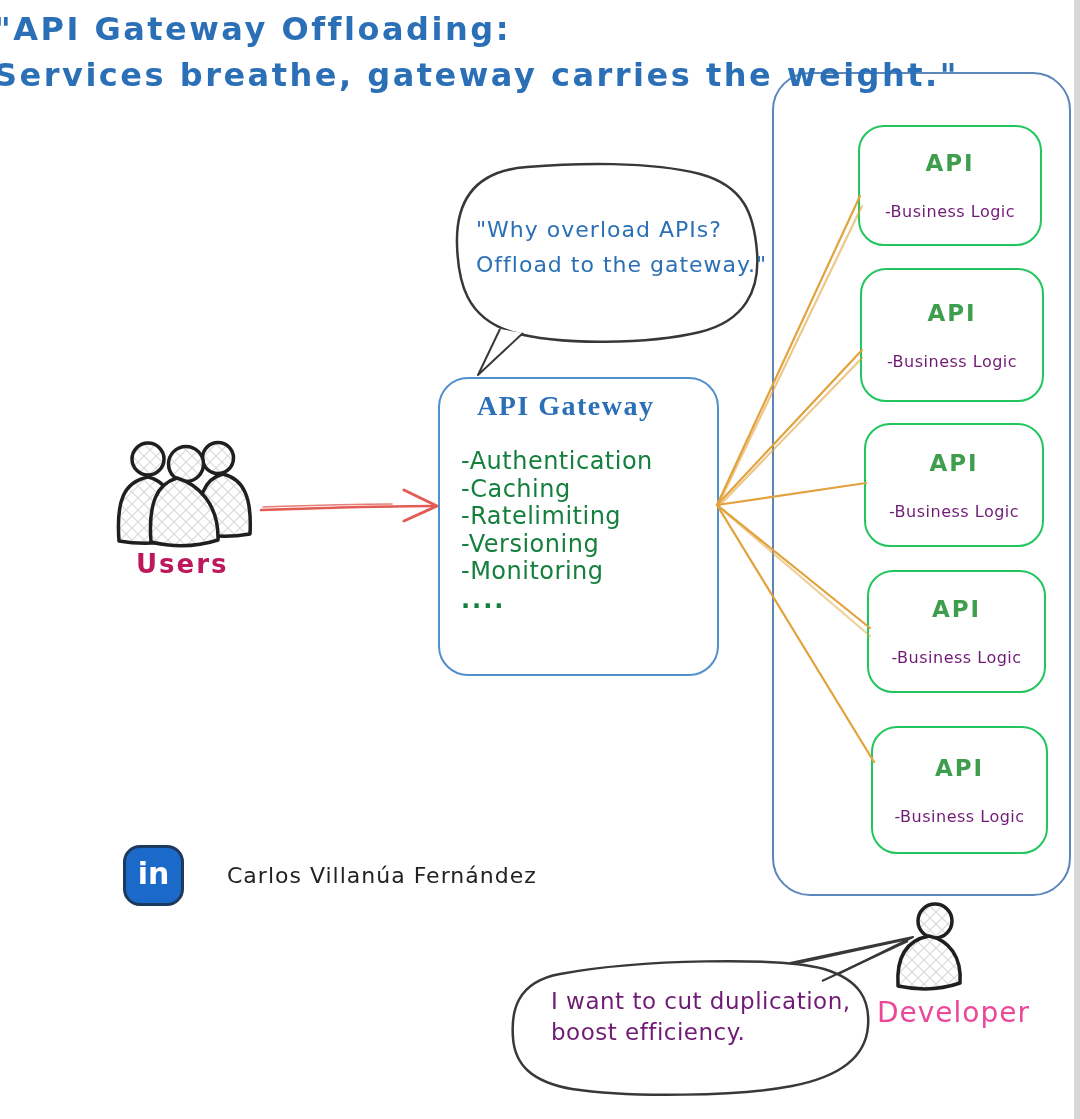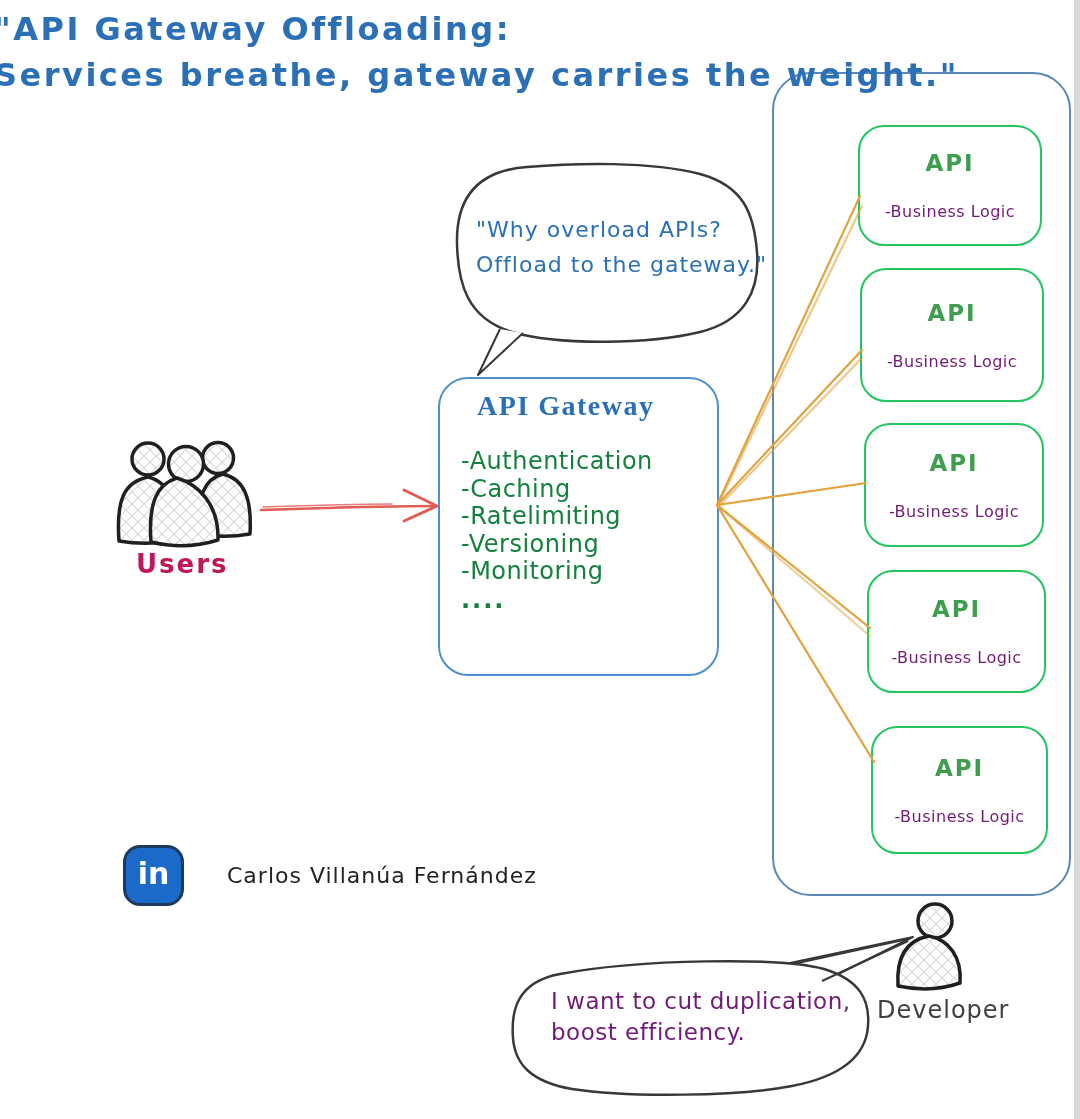--- a/index.html
+++ b/index.html
@@ -18,21 +18,21 @@
   .title-block { left: -6px; top: 6px; color: #2b70b7; font-weight: bold;
                  font-size: 32px; letter-spacing: 2.5px; line-height: 46px; white-space: nowrap; }
   .bubble1-text { left: 476px; top: 212px; color: #2b70b7; font-size: 22px;
                   letter-spacing: 1px; line-height: 35px; white-space: nowrap; }
   .gateway-title { left: 477px; top: 390px; color: #2b70b7; font-weight: bold;
                    font-size: 28px; letter-spacing: 1.5px; white-space: nowrap; font-family: Liberation Serif, serif; }
   .gateway-features { left: 461px; top: 448px; color: #15803d; font-size: 24px;
                       letter-spacing: 0.5px; line-height: 27.5px; white-space: nowrap; }
   .gateway-ellipsis { font-weight: bold; letter-spacing: 2px; margin-top: 1px; }
   .users-label { left: 136px; top: 549px; color: #be185d; font-size: 26px; letter-spacing: 2px; font-weight: bold; }
-  .developer-label { left: 877px; top: 996px; color: #404040; font-size: 24px; letter-spacing: 1px; }
+  .developer-label { left: 877px; top: 996px; color: #ec4899; font-size: 28px; letter-spacing: 1px; }
   .author-name { left: 199px; top: 863px; color: #222; font-size: 22px; letter-spacing: 1px; white-space: nowrap; margin-left: 28px; }
   .bubble2-text { left: 551px; top: 986px; color: #701a75; font-size: 23px;
                   letter-spacing: 0.5px; line-height: 31px; white-space: nowrap; }
 
   
   .gateway-box { left: 438px; top: 377px; width: 281px; height: 299px;
                  border: 2.5px solid #5190cc; border-radius: 30px; background: #ffffff; }
   .services-panel { left: 772px; top: 72px; width: 299px; height: 824px;
                     border: 2px solid #5b87ba; border-radius: 38px; }
   .api-box { border: 2px solid #22c55e; border-radius: 26px; background: #ffffff;

